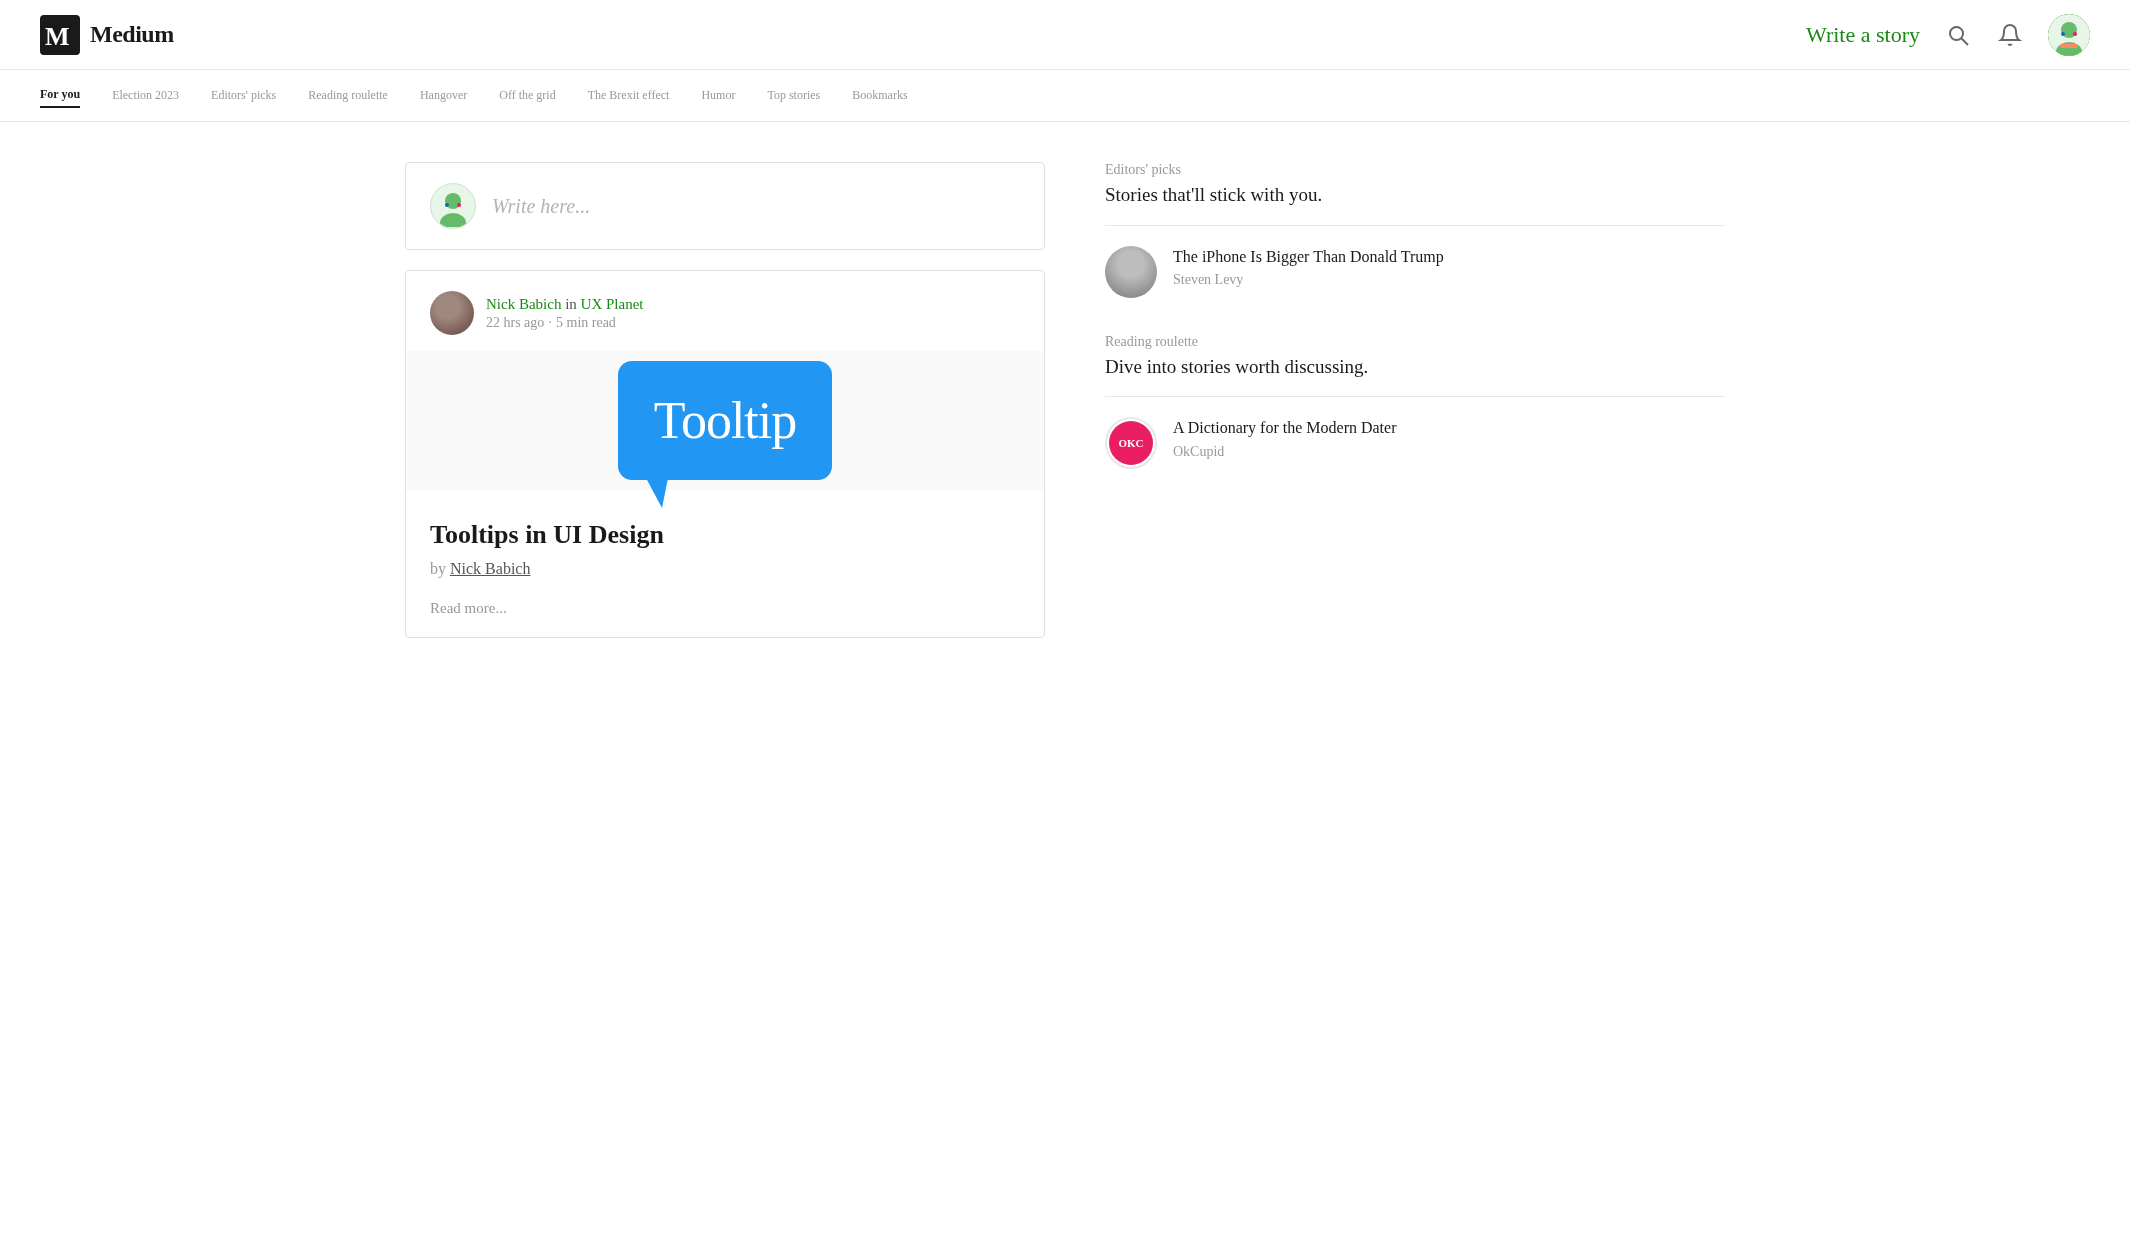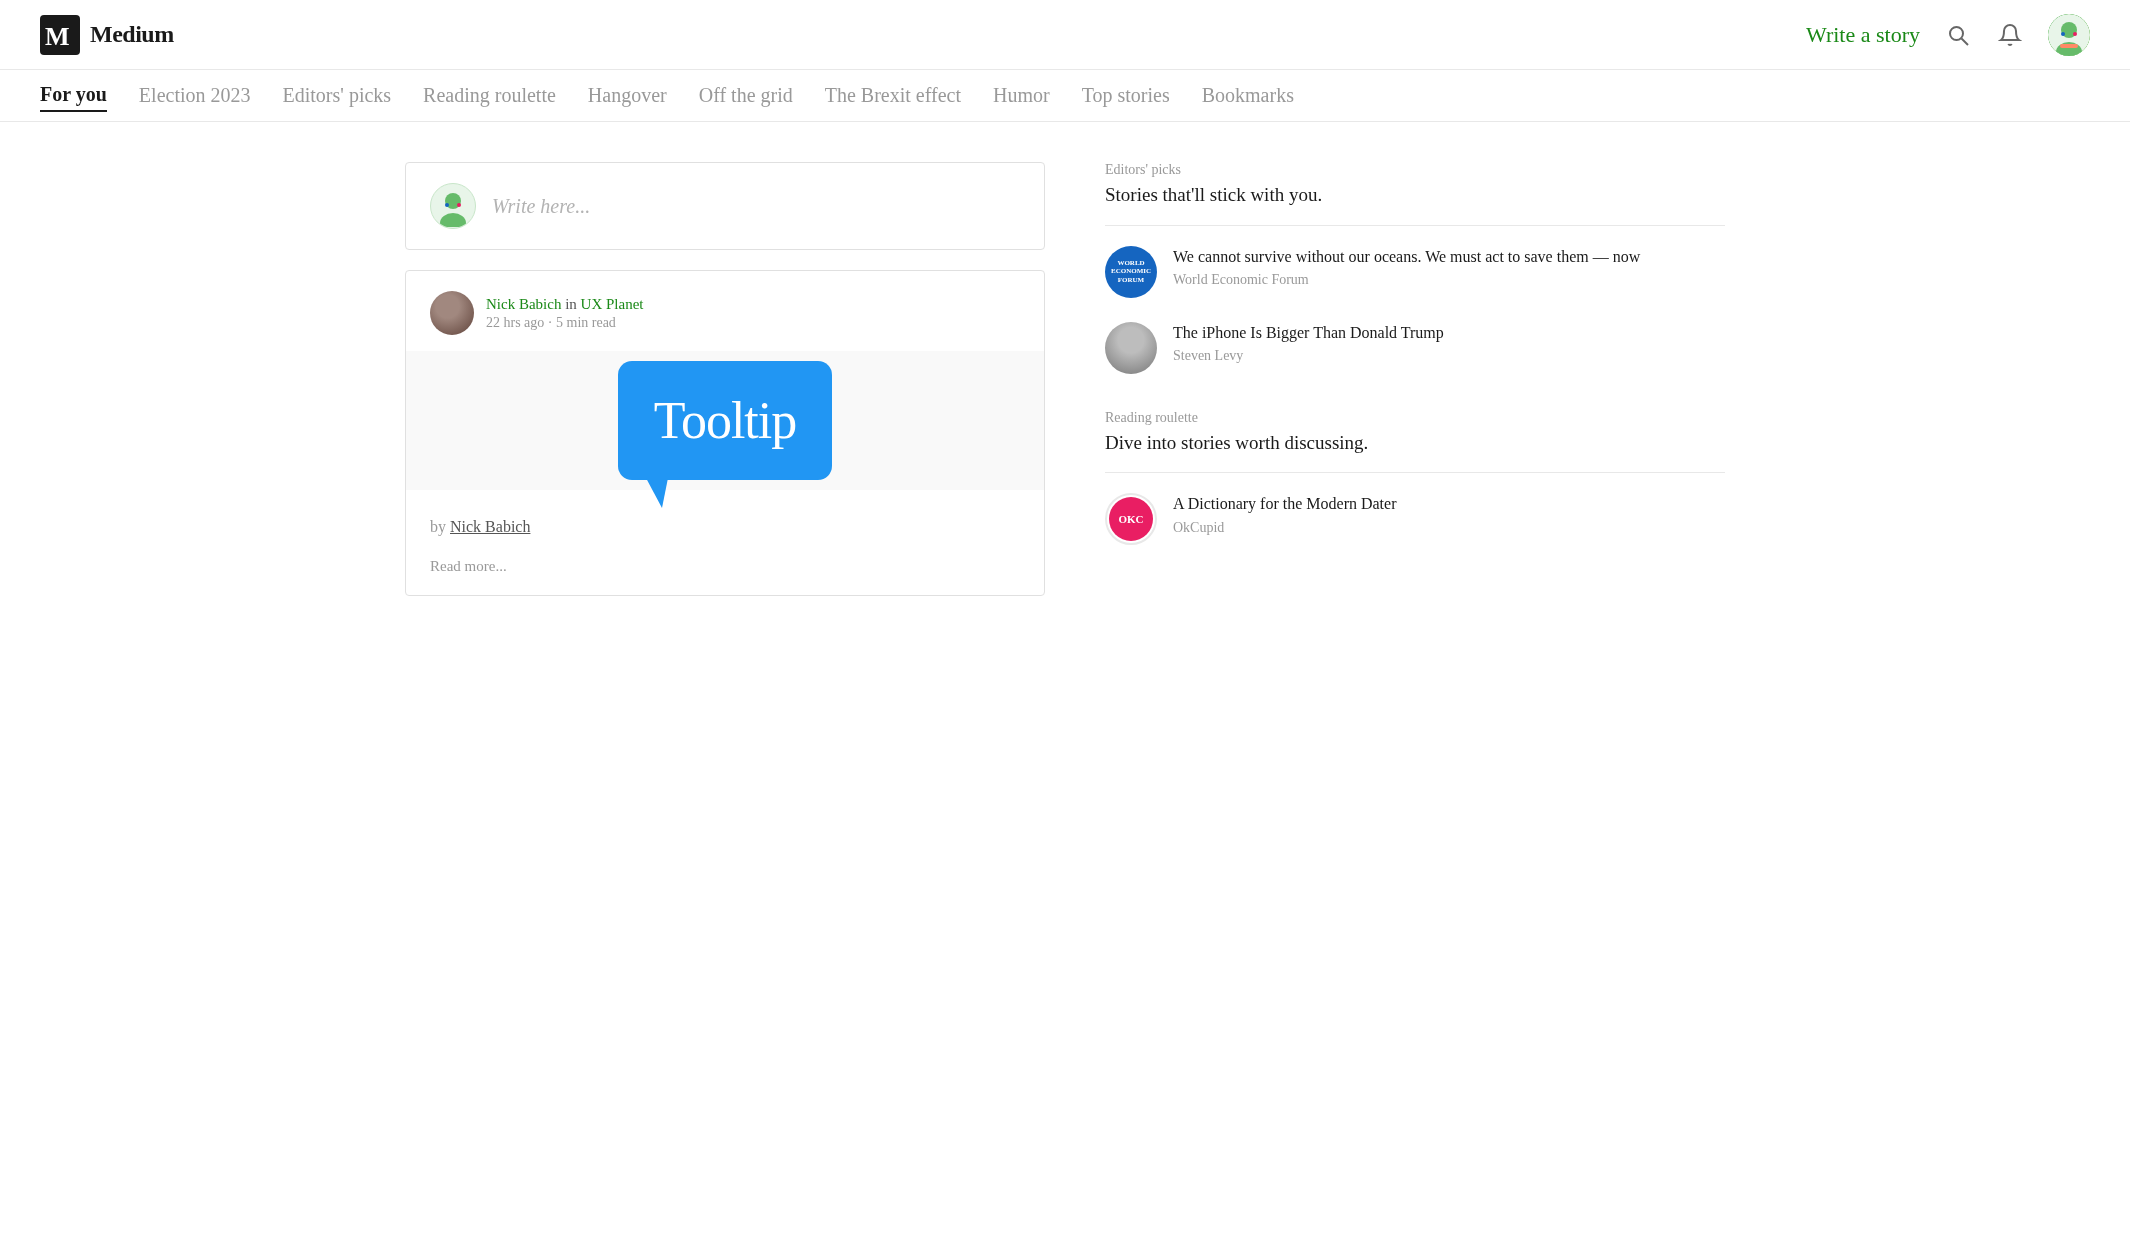--- a/index.html
+++ b/index.html
@@ -71,21 +71,21 @@
     
     .nav {
       display: flex;
       align-items: center;
       padding: 0 40px;
       height: 52px;
       border-bottom: 1px solid #e8e8e8;
       gap: 32px;
     }
     .nav-item {
-      font-size: 20px;
+      font-size: 12px;
       color: #999;
       cursor: pointer;
       text-decoration: none;
       white-space: nowrap;
       padding: 4px 0;
       text-align: right;
     }
     .nav-item.active {
       color: #1a1a1a;
       font-weight: 700;
@@ -440,46 +440,38 @@
 
       <div class="article-image">
         <div class="tooltip-graphic">
           <div class="tooltip-bubble">
             <span class="tooltip-text-inner">Tooltip</span>
           </div>
         </div>
       </div>
 
       <div class="article-title-section">
+        <h2 class="article-title">Tooltips in UI Design</h2>
         <p class="article-byline">
           <span>by</span>
           <span> </span>
           <a>Nick Babich</a>
         </p>
       </div>
       <a class="read-more">Read more...</a>
     </div>
   </div>
 
   <div class="right-column">
 
     <div class="sidebar-section">
       <p class="sidebar-section-title">Editors' picks</p>
       <p class="sidebar-section-subtitle">Stories that'll stick with you.</p>
       <hr class="sidebar-divider">
 
-      <div class="sidebar-story">
-        <div class="sidebar-thumb thumb-wef">
-          <span style="font-size:7px;font-weight:bold;color:white;text-align:center;line-height:1.2;">WORLD<br>ECONOMIC<br>FORUM</span>
-        </div>
-        <div class="sidebar-story-text">
-          <p class="sidebar-story-title">We cannot survive without our oceans. We must act to save them — now</p>
-          <p class="sidebar-story-author">World Economic Forum</p>
-        </div>
-      </div>
 
       <div class="sidebar-story">
         <div class="sidebar-thumb thumb-steven"></div>
         <div class="sidebar-story-text">
           <p class="sidebar-story-title">The iPhone Is Bigger Than Donald Trump</p>
           <p class="sidebar-story-author">Steven Levy</p>
         </div>
       </div>
 
     </div>

